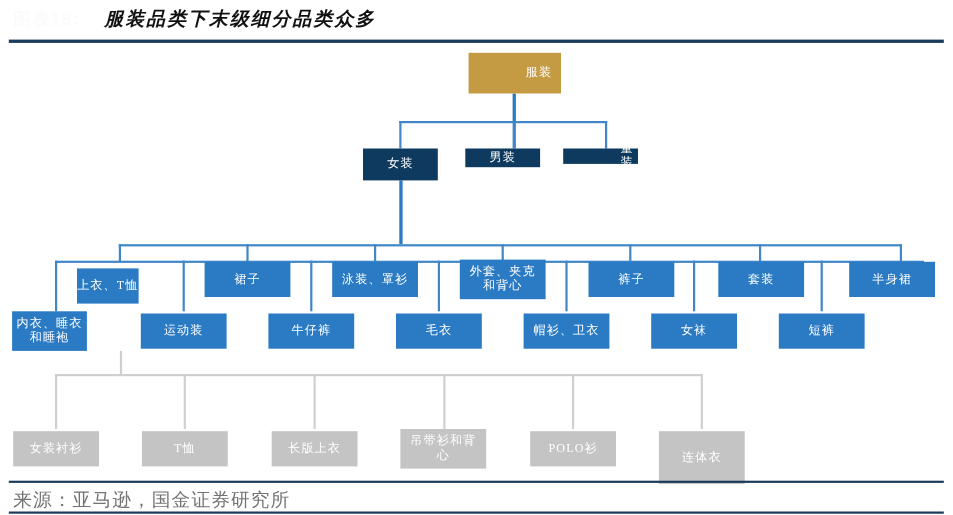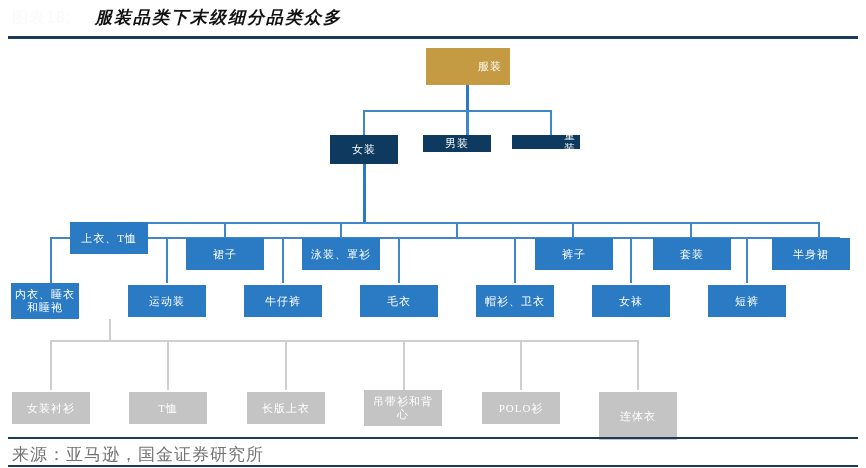--- a/index.html
+++ b/index.html
@@ -108,28 +108,31 @@
   <div class="node n-l2" style="left:330px;top:135px;width:68px;height:29px;">
     <span>女装</span>
   </div>
   <div class="node n-l2" style="left:423px;top:135px;width:68px;height:17px;">
     <span>男装</span>
   </div>
   <div class="node n-l2" style="left:512px;top:135px;width:68px;height:14px;padding-left:48px;">
     <span>童装</span>
   </div>
 
-  <div class="node n-l3" style="left:70px;top:222px;width:78px;height:32px;">
+  <div class="node n-l3" style="left:70px;top:244px;width:56px;height:32px;">
     <span>上衣、T恤</span>
   </div>
   <div class="node n-l3" style="left:186px;top:238px;width:78px;height:32px;">
     <span>裙子</span>
   </div>
   <div class="node n-l3" style="left:302px;top:238px;width:78px;height:32px;">
     <span>泳装、罩衫</span>
+  </div>
+  <div class="node n-l3" style="left:418px;top:236px;width:78px;height:36px;">
+    <span>外套、夹克<br>和背心</span>
   </div>
   <div class="node n-l3" style="left:535px;top:238px;width:78px;height:32px;">
     <span>裤子</span>
   </div>
   <div class="node n-l3" style="left:653px;top:238px;width:78px;height:32px;">
     <span>套装</span>
   </div>
   <div class="node n-l3" style="left:772px;top:238px;width:78px;height:32px;">
     <span>半身裙</span>
   </div>

